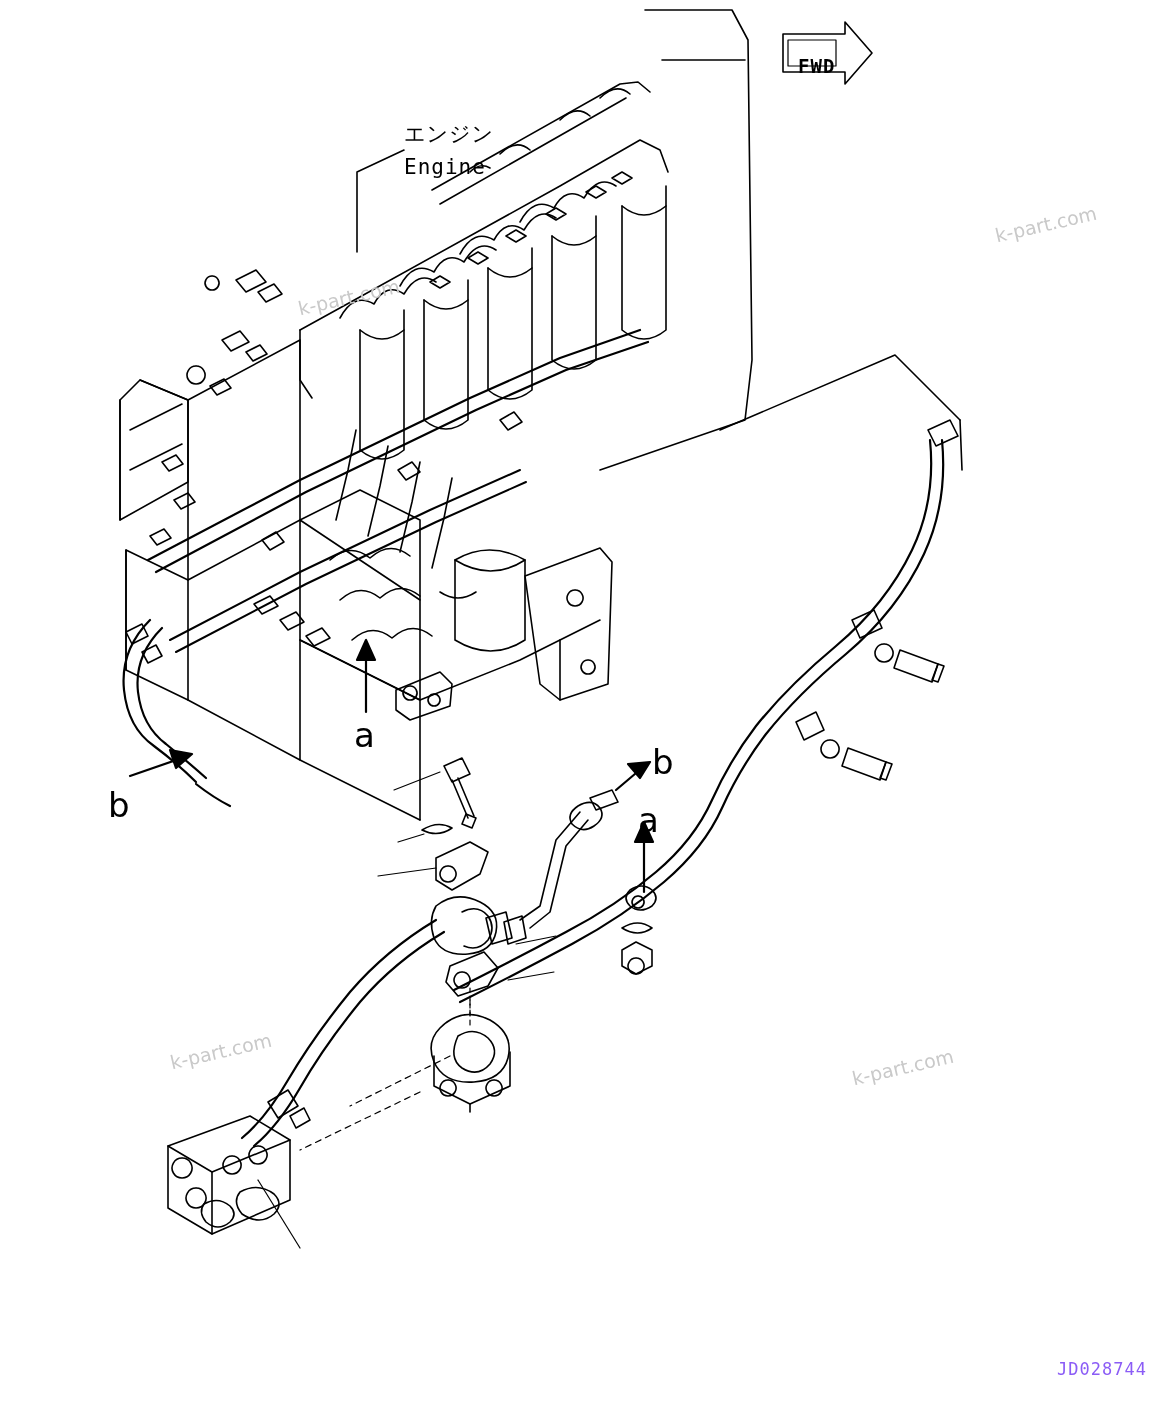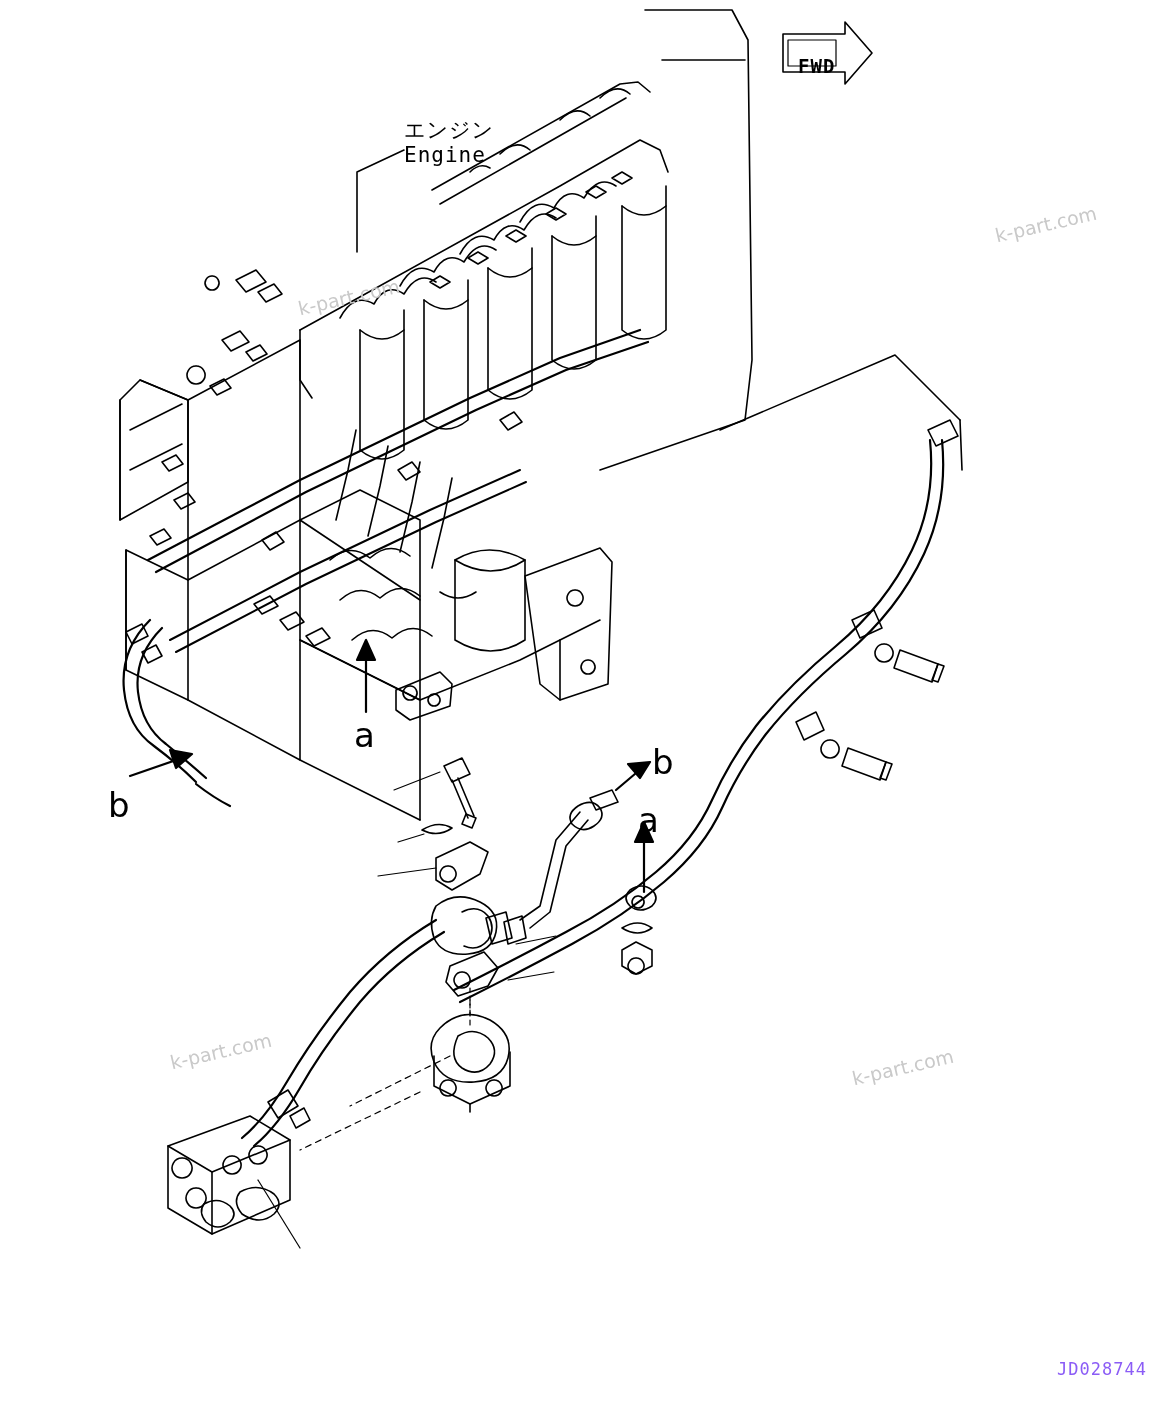--- a/index.html
+++ b/index.html
@@ -27,21 +27,21 @@
   .label {
     position: absolute;
     color: #000000;
     white-space: pre;
   }
   .label-engine {
     left: 404px;
     top: 118px;
     font-family: "DejaVu Sans Mono", monospace;
     font-size: 21px;
-    line-height: 25px;
+    line-height: 33px;
     letter-spacing: 1px;
   }
   .label-fwd {
     left: 788px;
     top: 55px;
     font-family: "DejaVu Sans Mono", monospace;
     font-size: 19px;
     font-weight: bold;
     letter-spacing: 1px;
     margin-left: 10px;

